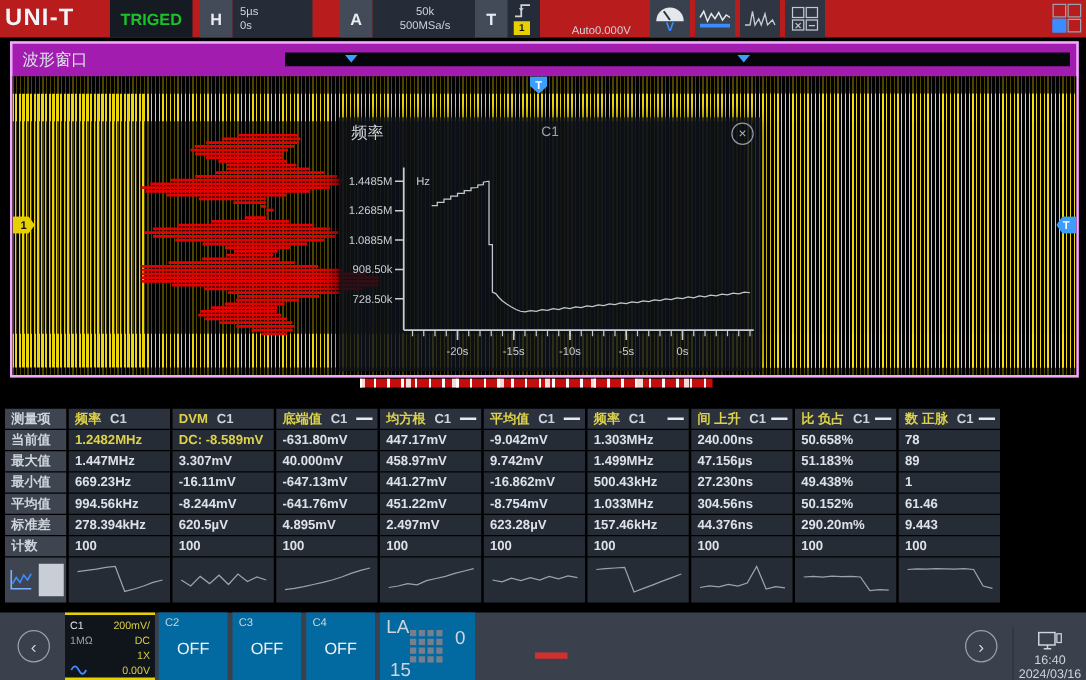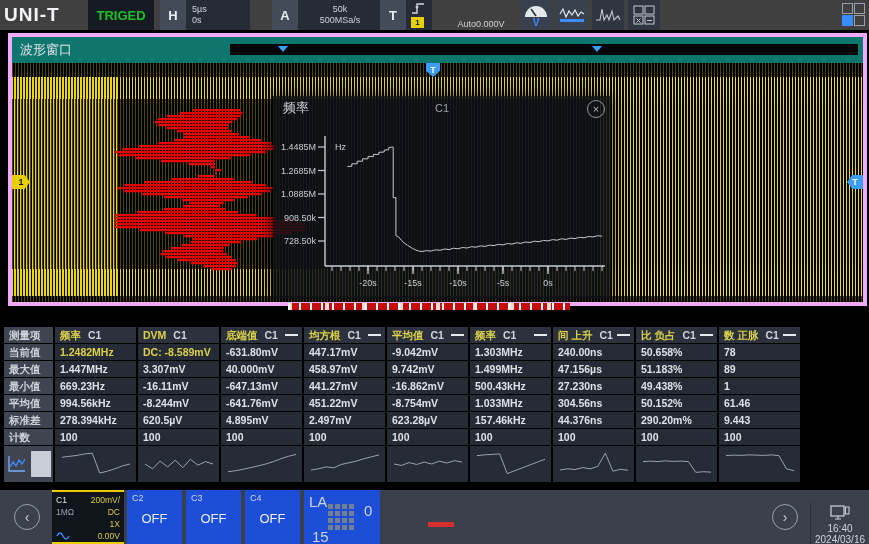--- a/index.html
+++ b/index.html
@@ -1,20 +1,20 @@
 <!DOCTYPE html>
 <html><head>
 <meta charset="utf-8">
 <style>
   html,body{margin:0;padding:0;background:#000;}
   body{width:869px;height:544px;position:relative;overflow:hidden;
        font-family:"Liberation Sans","DejaVu Sans",sans-serif;color:#dfe3e8;
        -webkit-font-smoothing:antialiased;}
   
-  #topbar{position:absolute;left:0;top:0;width:869px;height:30px;background:#404040;}
+  #topbar{position:absolute;left:0;top:0;width:869px;height:30px;background:#b91c1c;}
   #topbar .logo{position:absolute;left:4px;top:4px;font-size:19px;font-weight:800;letter-spacing:1px;color:#f2f4f7;}
   #topbar .triged{position:absolute;left:88px;top:0;width:66px;height:30px;background:#161b23;
        color:#1ac428;font-weight:700;font-size:13px;display:flex;align-items:center;justify-content:center;}
   .tb-letter{position:absolute;top:0;width:26px;height:30px;background:#434b59;color:#e9edf2;
        font-weight:700;font-size:13px;display:flex;align-items:center;justify-content:center;}
   .tb-vals{position:absolute;top:0;height:30px;background:#262c37;color:#cdd3db;font-size:9px;
        display:flex;flex-direction:column;justify-content:center;padding:0 6px;line-height:11px;}
   #hblock-letter{left:160px}#hblock-vals{left:186px;width:52px}
   #ablock-letter{left:272px}#ablock-vals{left:298px;width:72px;align-items:center}
   #tblock-letter{left:380px}
@@ -25,21 +25,21 @@
   #trigmode{position:absolute;left:448px;top:0;width:66px;height:30px;font-size:9px;color:#cdd3db;
        display:flex;flex-direction:row;align-items:flex-end;justify-content:center;line-height:11px;padding-right:4px;}
   .icon-block{position:absolute;top:0;width:32px;height:30px;background:#39414e;display:flex;
        flex-direction:column;align-items:center;justify-content:center;}
   #ib-dvm{left:520px}#ib-meas{left:556px}#ib-fft{left:592px;background:#2f3642}#ib-calc{left:628px;background:#2f3642}
   #dvm-v{color:#3b8cff;font-size:10px;font-weight:800;line-height:9px;}
   #ib-layout{position:absolute;right:3px;top:3px;width:24px;height:24px;background:transparent;}
   .sq{position:absolute;width:9px;height:9px;border:1px solid #99a1ad;}
   .sq.fill{background:#3b8cff;border-color:#3b8cff;}
   
-  #wavewin{position:absolute;left:8px;top:33px;width:851px;height:265px;border:4px solid #f0abfc;background:#0f766e;}
+  #wavewin{position:absolute;left:8px;top:33px;width:851px;height:265px;border:2px solid #f0abfc;background:#a21caf;}
   #ww-title{position:absolute;left:8px;top:4px;font-size:13px;color:#dde2e8;}
   #ww-dropbar{position:absolute;left:218px;top:7px;right:5px;height:11px;background:#04060a;}
   .dd{position:absolute;top:2px;width:0;height:0;border-left:5px solid transparent;border-right:5px solid transparent;border-top:6px solid #3b9eff;}
   .dd.t1{left:48px}.dd.t2{left:362px}
   #waves{position:absolute;left:0;top:26px;right:0;bottom:0;background:#000;overflow:hidden;}
   .stripes{background-image:repeating-linear-gradient(90deg,rgba(205,184,0,0.38) 0,rgba(205,184,0,0.38) 1px,transparent 1px,transparent 3px);}
   .stripes-bright{background-image:repeating-linear-gradient(90deg,rgba(246,224,12,0.95) 0,rgba(246,224,12,0.95) 1px,transparent 1px,transparent 3px);}
   #wave-base{position:absolute;inset:0;}
   #band-top{position:absolute;left:0;right:0;top:14px;height:22px;}
   #band-bot{position:absolute;left:0;right:0;top:206px;height:27px;}
@@ -77,21 +77,21 @@
   .mdash{margin-left:auto;margin-right:4px;width:13px;height:2px;background:#e6eaef;}
   .mcell.yellow{color:#ddd24a;}
   .mcell.mthumb{height:36px;margin-bottom:0;padding:0;display:flex;align-items:center;justify-content:center;}
   .label-thumb{background:#262c35;display:flex;gap:4px;align-items:center;justify-content:center;}
   #thumb-square{width:20px;height:26px;background:#c9ced6;}
   
   #bottombar{position:absolute;left:0;top:490px;width:869px;height:54px;background:#3a404c;}
   .navbtn{position:absolute;top:14px;width:24px;height:24px;border:1px solid #99a1ad;border-radius:50%;
        color:#cfd4da;font-size:14px;display:flex;align-items:center;justify-content:center;cursor:pointer;}
   #prevbtn{left:14px}#nextbtn{left:772px}
-  .chbox{position:absolute;top:0;height:54px;background:#1d4ed8;box-sizing:border-box;}
+  .chbox{position:absolute;top:0;height:54px;background:#0369a1;box-sizing:border-box;}
   #c1box{left:52px;width:72px;border-top:2px solid #e8d000;border-bottom:2px solid #e8d000;background:#10141b;
        font-size:8.5px;line-height:12px;padding:2px 4px;}
   #c1box .r{display:flex;justify-content:space-between;}
   #c1box .lft{color:#dfe3e8;}
   #c1box .dim{color:#9aa1ab;}
   #c1box .yel{color:#d6cc3f;}
   .offbox{width:55px;font-size:9px;color:#cfd4da;padding:3px 5px;box-sizing:border-box;}
   .offbox .off{margin-top:8px;text-align:center;font-size:13px;font-weight:400;color:#f0f3f6;}
   #c2box{left:127px}#c3box{left:186px}#c4box{left:245px}
   #labox{left:304px;width:76px;font-size:15px;color:#cfd4da;padding:3px 5px;box-sizing:border-box;}

